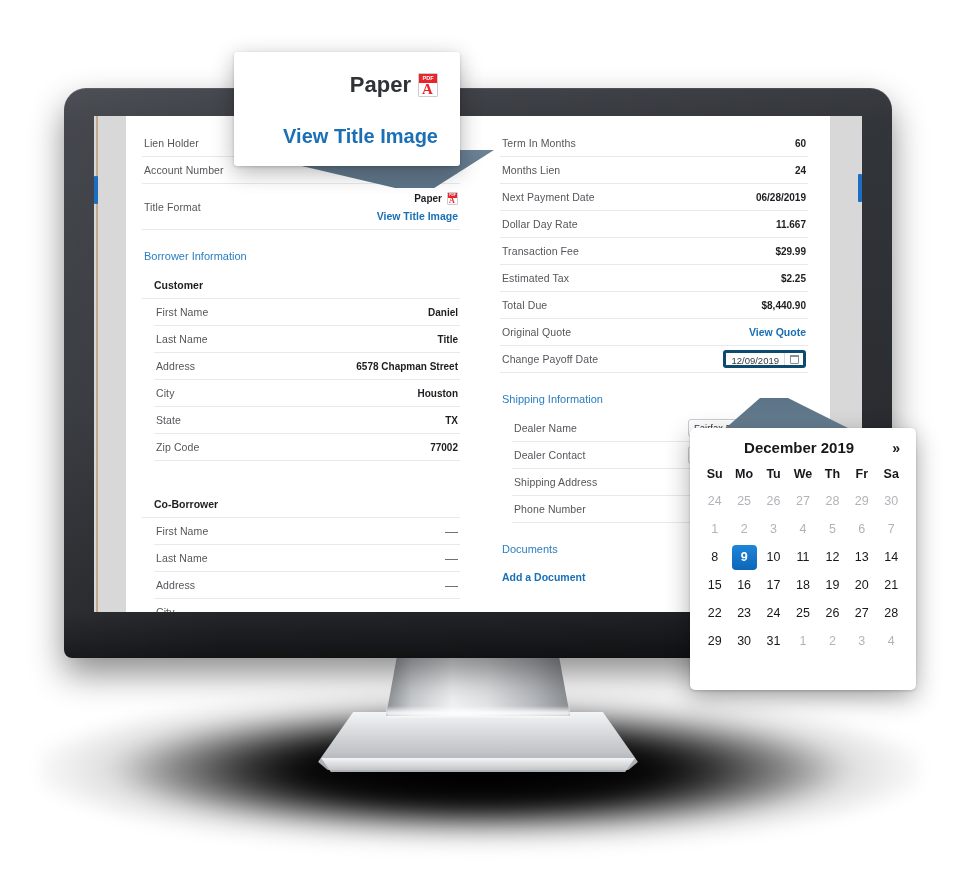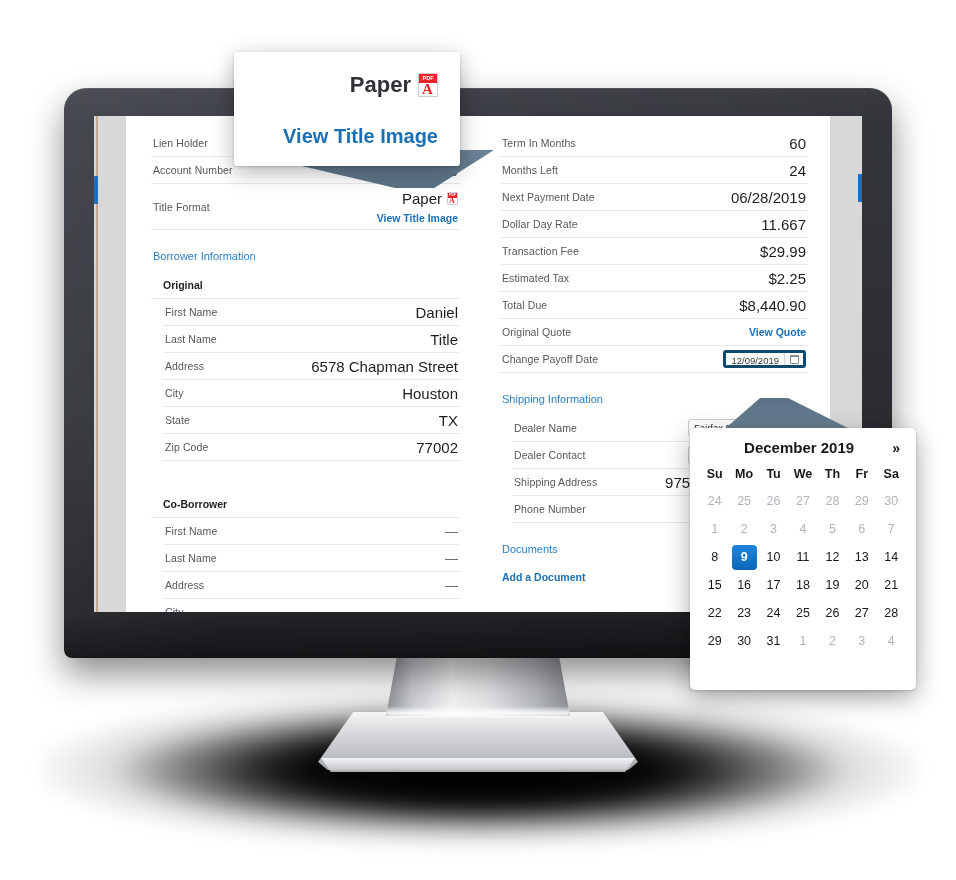--- a/index.html
+++ b/index.html
@@ -58,32 +58,32 @@
   .scroll-marker.left  { left: 0px;  top: 60px; }
   .scroll-marker.right { right: 0px; top: 58px; }
 
   .page {
     position: absolute; left: 32px; right: 32px; top: 0; bottom: 0;
     background: #ffffff;
     display: flex;
     padding: 14px 0 0 0;
   }
   .col { flex: 1 1 50%; padding: 0 22px; }
-  .col.left  { padding-left: 25px;  padding-right: 18px; }
+  .col.left  { padding-left: 16px;  padding-right: 18px; }
   .col.right { padding-left: 22px;  padding-right: 22px; }
 
   
   .row {
     display: flex; align-items: center; justify-content: space-between;
     border-bottom: 1px solid #e9e9ea;
     min-height: 27px; padding: 4px 2px;
   }
   .row.tall { min-height: 46px; align-items: center; }
   .row .lbl { font-size: 10.5px; color: #53565a; letter-spacing: .1px; white-space: nowrap; }
-  .row .val { font-size: 15px; color: #1c1e21; font-weight: normal; text-align: right; white-space: nowrap; }
+  .row .val { font-size: 10px; color: #1c1e21; font-weight: bold; text-align: right; white-space: nowrap; }
   .row .val.dash { font-size: 13px; font-weight: normal; color: #5a5d61; }
 
   .section-title {
     font-size: 11px; color: #2a7ec1; margin: 20px 0 10px 0; padding-left: 2px;
   }
   .group-head {
     font-size: 10.5px; font-weight: bold; color: #1c1e21;
     padding: 7px 2px 7px 12px; border-bottom: 1px solid #e9e9ea;
   }
   .row.indent { margin-left: 12px; }
@@ -292,21 +292,21 @@
                     </span>
                   <span class="mark">A</span>
                 </span>
               </span>
               <a class="link" href="#">View Title Image</a>
             </span>
           </div>
 
           <div class="section-title">Borrower Information</div>
 
-          <div class="group-head">Original</div>
+          <div class="group-head">Customer</div>
           <div class="row indent">
             <span class="lbl">First Name</span>
             <span class="val">Daniel</span>
           </div>
           <div class="row indent">
             <span class="lbl">Last Name</span>
             <span class="val">Title</span>
           </div>
           <div class="row indent">
             <span class="lbl">Address</span>
@@ -344,21 +344,21 @@
           </div>
         </div>
 
         <div class="col right">
 
           <div class="row">
             <span class="lbl">Term In Months</span>
             <span class="val">60</span>
           </div>
           <div class="row">
-            <span class="lbl">Months Left</span>
+            <span class="lbl">Months Lien</span>
             <span class="val">24</span>
           </div>
           <div class="row">
             <span class="lbl">Next Payment Date</span>
             <span class="val">06/28/2019</span>
           </div>
           <div class="row">
             <span class="lbl">Dollar Day Rate</span>
             <span class="val">11.667</span>
           </div>

